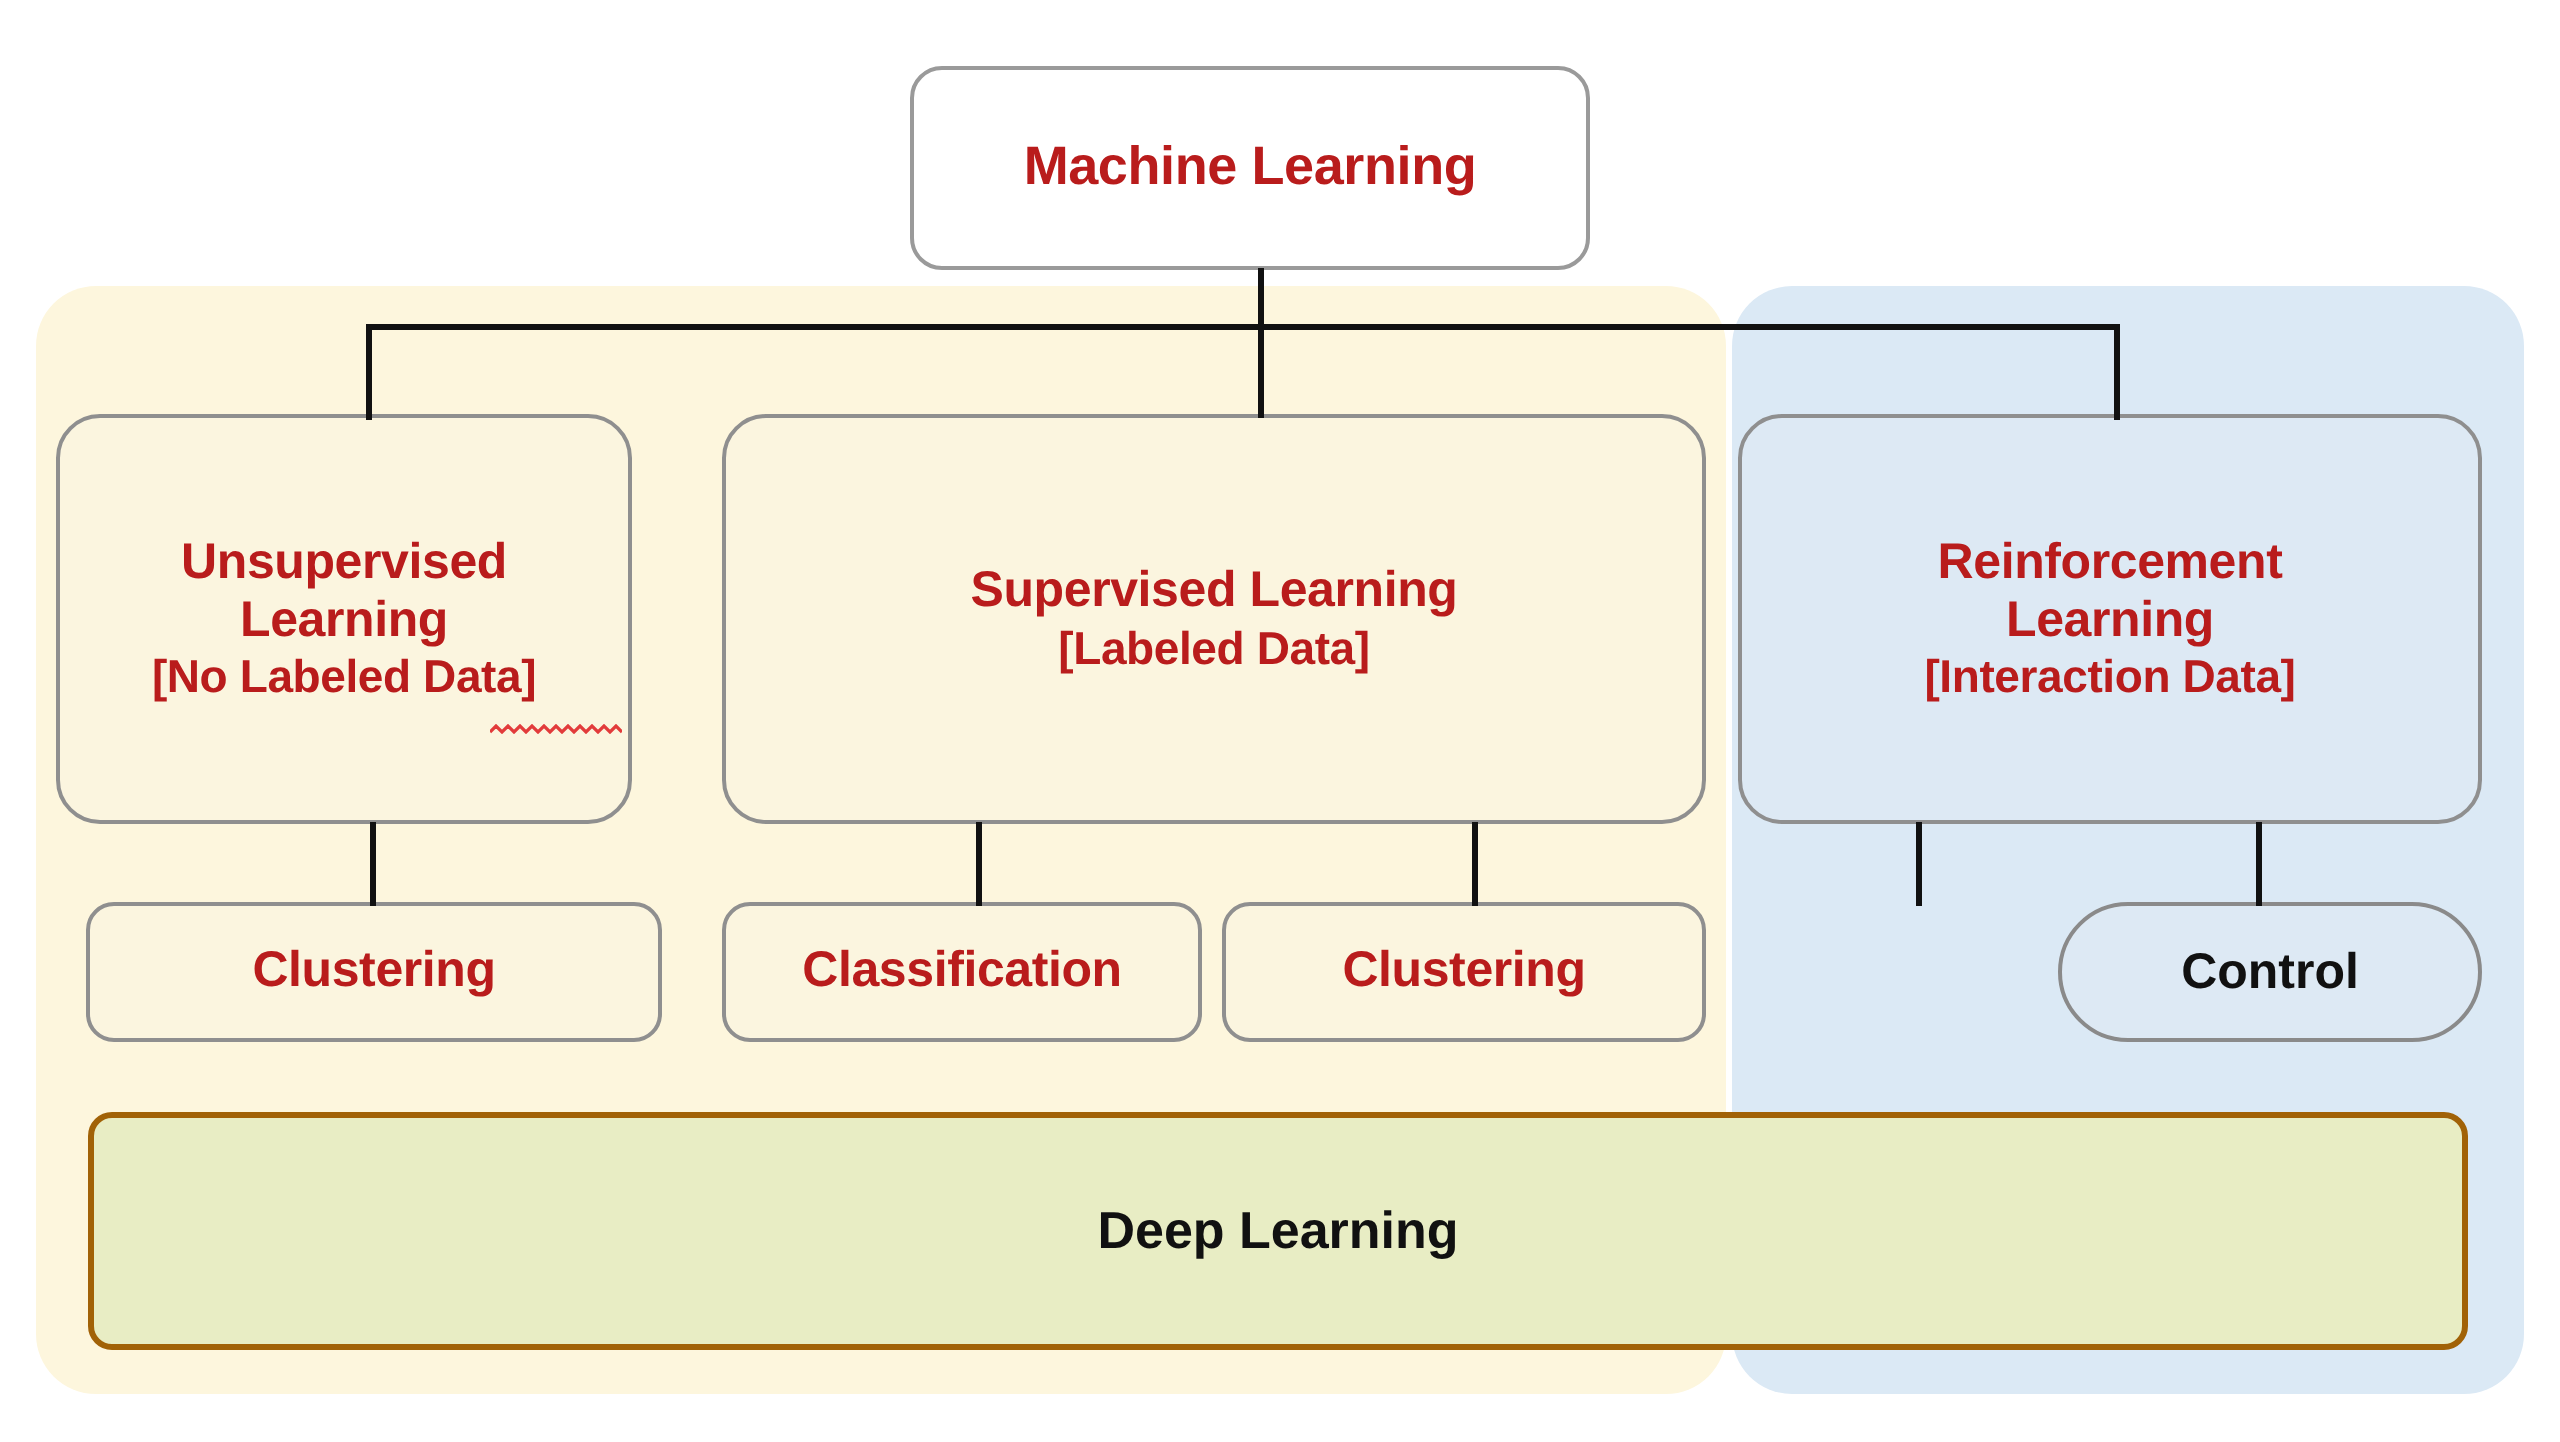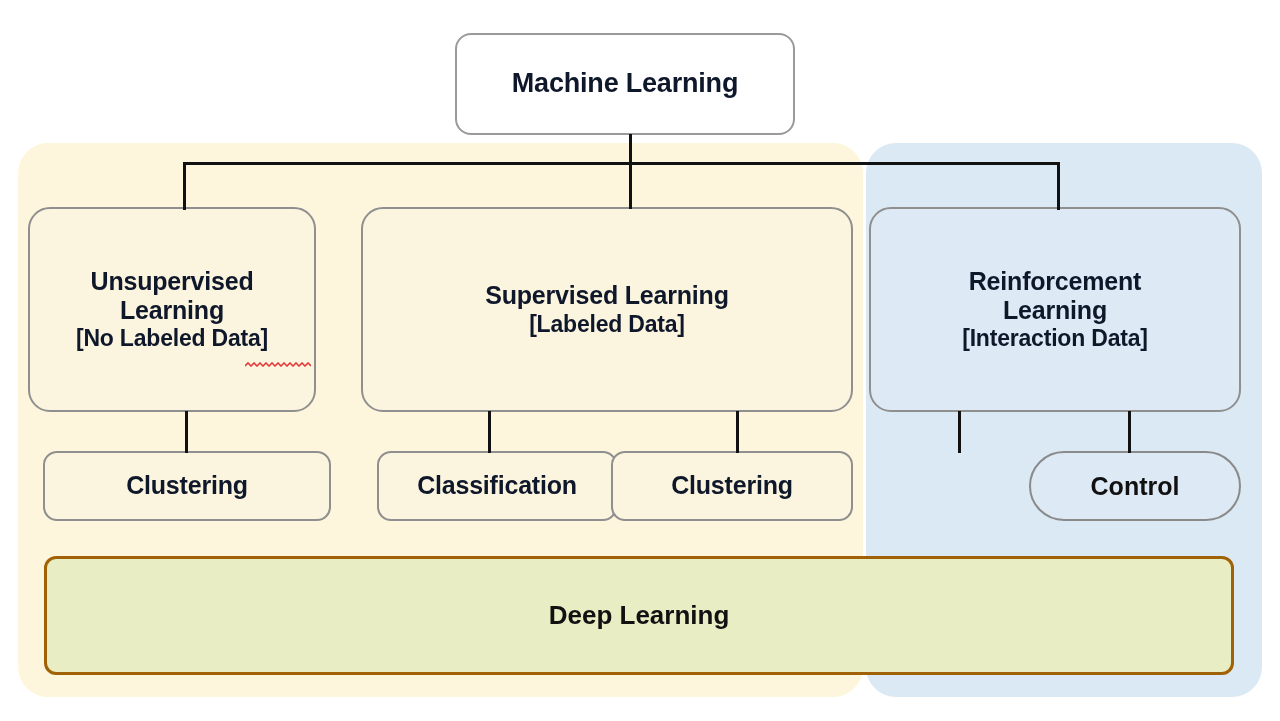--- a/index.html
+++ b/index.html
@@ -28,21 +28,21 @@
   
   .node{
     position:absolute;
     box-sizing:border-box;
     border:2px solid #8f8f8f;
     border-radius:22px;
     display:flex;
     align-items:center;
     justify-content:center;
     text-align:center;
-    color:#0f172a;
+    color:#b91c1c;
     font-weight:bold;
     line-height:1.17;
     letter-spacing:-0.2px;
   }
   .node .label{display:block;}
 
   
   #node-machine-learning{
     left:455px;top:33px;width:340px;height:102px;
     background:#ffffff;
@@ -71,21 +71,21 @@
 
   
   .leaf{
     height:70px;
     font-size:25px;
     border-radius:14px;
     background:#fbf5df;
     top:451px;
   }
   #node-clustering{left:43px;width:288px;}
-  #node-classification{left:361px;width:240px;margin-left:16px;}
+  #node-classification{left:361px;width:240px;}
   #node-regression{left:611px;width:242px;}
 
   
   .pill{
     position:absolute;
     box-sizing:border-box;
     border:2px solid #8a8a8a;
     border-radius:40px;
     background:#dde9f4;
     display:flex;align-items:center;justify-content:center;

